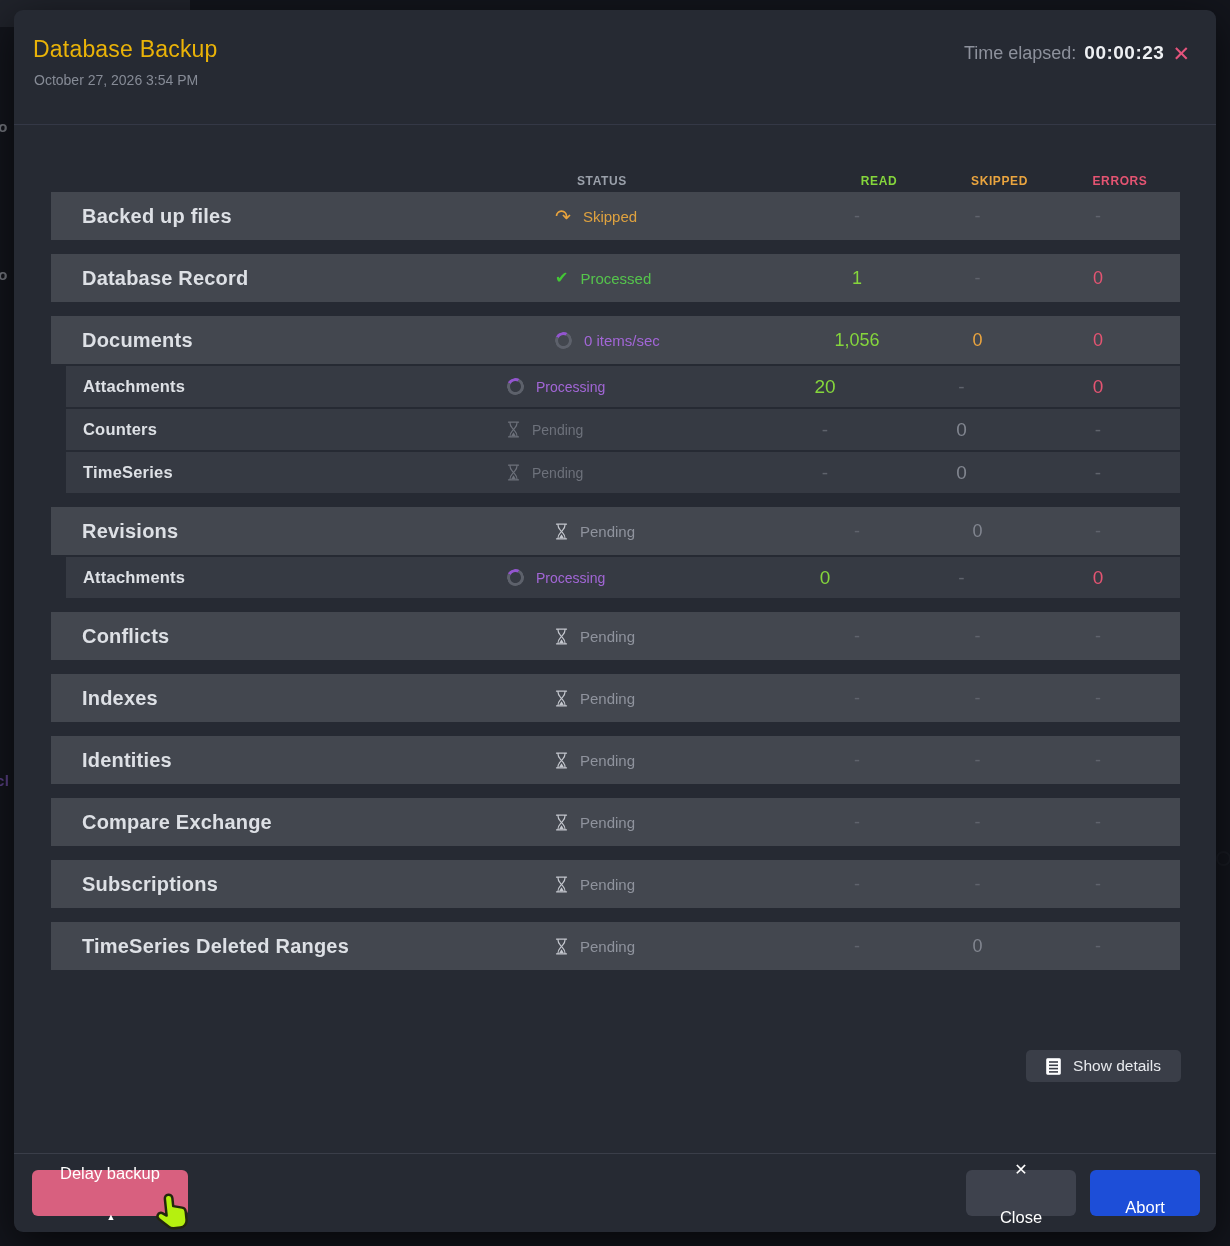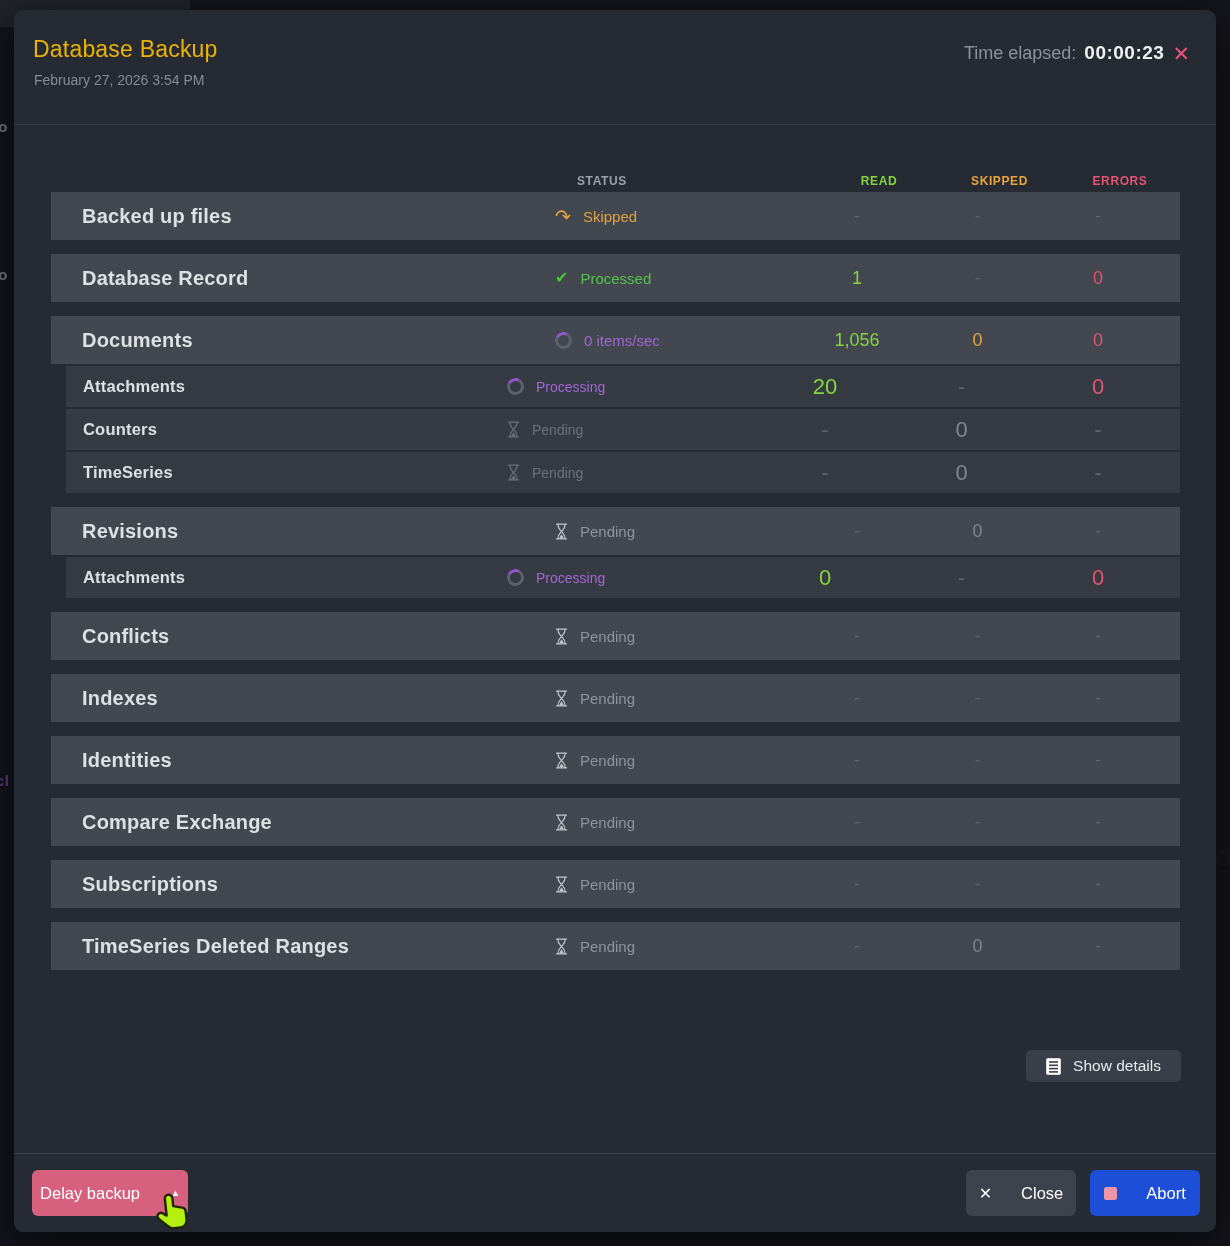--- a/index.html
+++ b/index.html
@@ -42,21 +42,21 @@
   .row.sub { height:43px; background:#363a43; margin-left:15px; width:calc(100% - 15px);
     border-top:2px solid #262a33;gap:16px; }
   .cell.name { padding-left:31px; font-weight:600; color:#dde0e5; letter-spacing:.2px;
     white-space:nowrap; overflow:hidden; }
   .row.main .cell.name { font-size:20px; }
   .row.sub .cell.name { font-size:16.5px; padding-left:17px; }
   .cell.status { display:flex; align-items:center; gap:12px; }
   .stext { font-size:15px; }
   .row.sub .stext { font-size:14px; }
   .cell.val { text-align:center; font-size:18px; }
-  .row.sub .cell.val { font-size:22px; }
+  .row.sub .cell.val { font-size:19px; }
 
   
   .c-green { color:#85d63c; }
   .c-orange { color:#e9a43f; }
   .c-pink { color:#e45472; }
   .c-dim { color:#5f636c; }
   .c-muted { color:#81858f; }
 
   
   .st-skipped .sicon { color:#e8a33d; font-size:19px; line-height:1; }
@@ -73,21 +73,21 @@
 
   
   .show-details { position:absolute; right:35px; top:1040px; height:32px; padding:0 20px;
     display:flex; align-items:center; gap:12px; background:#3a3e48; border:none; border-radius:5px;
     color:#e8eaee; font-size:15.5px; font-family:inherit; cursor:pointer; }
 
   
   .footer { position:absolute; left:0; right:0; bottom:0; height:79px;
     border-top:1px solid #3a3e49; display:flex; align-items:center; }
   .btn { height:46px; border:none; border-radius:6px; font-family:inherit; font-size:16.5px;
-    color:#fff; display:flex; align-items:center; justify-content:center; gap:29px; cursor:pointer; }
+    color:#fff; display:flex; align-items:center; justify-content:center; gap:29px; cursor:pointer;flex-direction:column; }
   .btn-delay { position:absolute; left:18px; width:156px; background:#d8607f; font-weight:500; }
   .caret-up { font-size:9px; margin-left:2px; }
   .btn-close { position:absolute; right:140px; width:110px; background:#3e424d; }
   .btn-abort { position:absolute; right:16px; width:110px; background:#1d4ed8;align-items:center; }
   .x-white { font-size:16px; font-weight:700; }
   .abort-square { width:13px; height:13px; border-radius:2.5px; background:#f094a8; }
 
   
   .dropdown { position:absolute; left:18px; top:930px; width:156px; height:233px;
     background:#42464f; border-radius:3px; box-shadow:0 8px 22px rgba(0,0,0,.5);
@@ -108,21 +108,21 @@
       <div class="backdrop-frag" style="left: -8px; top: 266px; color: rgb(185, 188, 196);">ro</div>
       <div class="backdrop-frag" style="left: -4px; top: 772px; color: rgb(139, 95, 208);">cl</div>
     </div>
   <div class="help-circle"></div>
 </div>
 
 <div class="modal">
 
   <div class="modal-header">
     <div class="modal-title">Database Backup</div>
-    <div class="modal-subtitle">February 27, 2026 3:54 PM</div>
+    <div class="modal-subtitle">October 27, 2026 3:54 PM</div>
     <div class="time-elapsed">
       <span class="lbl">Time elapsed:</span>
       <span class="val">00:00:23</span>
       <span class="x-pink">✕</span>
     </div>
   </div>
 
   <div class="content">
     <div class="grid thead">
       <span></span>

